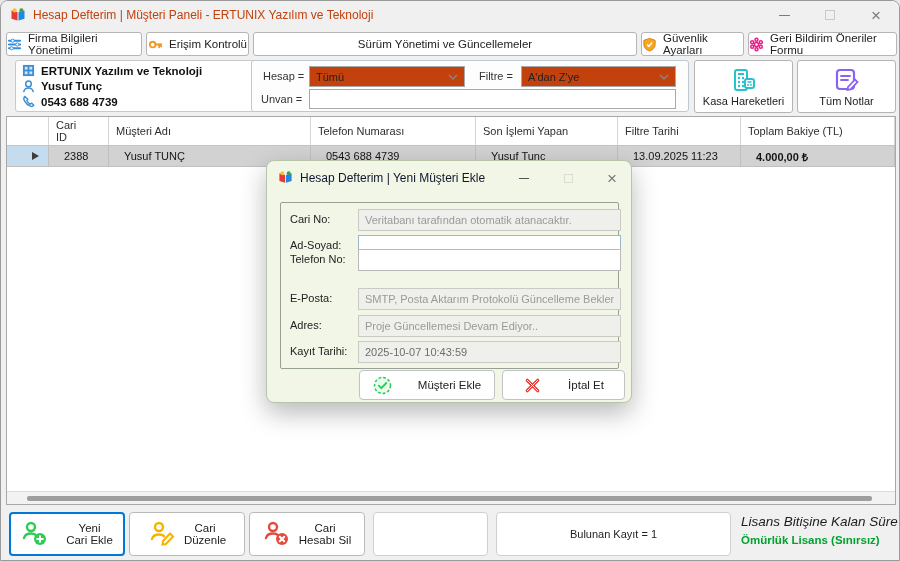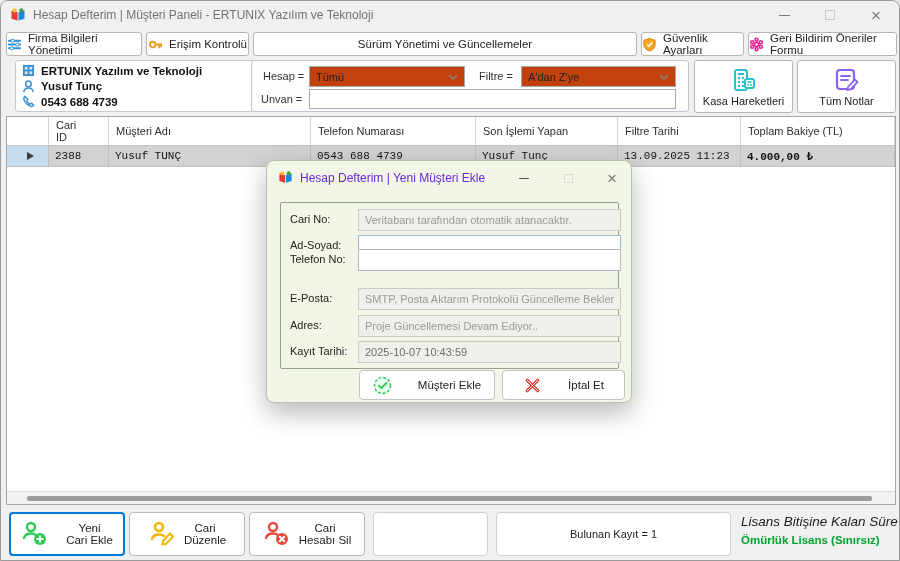--- a/index.html
+++ b/index.html
@@ -4,21 +4,21 @@
 <style>
   * { margin:0; padding:0; box-sizing:border-box; }
   html,body { width:900px; height:561px; font-family:"Liberation Sans", sans-serif; background:#e8e8e8; }
   .window { position:absolute; left:0; top:0; width:900px; height:561px; background:#f0f0f0;
             border:1px solid #9a9a9a; border-radius:8px 8px 0 0; overflow:hidden; font-size:11px; color:#1a1a1a; }
   .pre { white-space:pre-line; }
 
   
   .titlebar { position:absolute; left:0; top:0; width:100%; height:28px; background:#f0f0f0;
               display:flex; align-items:center; padding-left:9px; }
-  .titlebar .ttl { font-size:12px; color:#737373; margin-left:7px;text-align:center; }
+  .titlebar .ttl { font-size:12px; color:#c2410c; margin-left:7px;text-align:center; }
   .winctl { position:absolute; top:0; height:28px; width:46px; display:flex; align-items:center; justify-content:center; cursor:default; }
   .winctl.min { right:92px; } .winctl.max { right:46px; } .winctl.cls { right:0; }
   .glyph-min { width:11px; height:1px; background:#7a7a7a; display:block; }
   .glyph-max { width:10px; height:10px; border:1px solid #c9c9c9; display:block; }
   .glyph-x::before { content:"×"; font-size:17px; color:#7a7a7a; line-height:1; }
 
   
   .tbtn { position:absolute; top:31px; height:24px; background:#fff; border:1px solid #b5b5b5; border-radius:3px;
           display:flex; align-items:center; justify-content:center; gap:6px; font-size:11.5px; color:#222; cursor:pointer; }
   .ticon { width:15px; height:15px; flex:0 0 auto; }
@@ -42,42 +42,42 @@
             border-radius:3px; display:flex; flex-direction:column; align-items:center; justify-content:center; gap:2px;
             font-size:11px; color:#222; cursor:pointer; }
   .bigbtn svg { width:26px; height:26px; }
 
   
   .grid { position:absolute; left:5px; top:115px; width:890px; height:389px; background:#fff; border:1px solid #a8a8a8; }
   .ghead { display:grid; grid-template-columns:42px 60px 202px 165px 142px 123px 1fr; height:29px; border-bottom:1px solid #c4c4c4; }
   .ghead .hc { border-right:1px solid #d6d6d6; display:flex; align-items:center; padding-left:7px; color:#2e2e2e; line-height:1.1; }
   .grow { display:grid; grid-template-columns:42px 60px 202px 165px 142px 123px 1fr; height:21px; }
   .grow .dc { background:#d2d2d2; border-right:1px solid #c0c0c0; border-bottom:1px solid #c0c0c0;
-              display:flex; align-items:center; padding-left:6px; color:#141414;font-family:Liberation Mono, monospace; }
+              display:flex; align-items:center; padding-left:15px; color:#141414; }
   .grow .sel { background:#c5dbee; display:flex; align-items:center; justify-content:center; }
   .tri { width:0; height:0; border-left:7px solid #3c3c3c; border-top:4.5px solid transparent; border-bottom:4.5px solid transparent; }
   .money { color:#0000ee; font-weight:bold; }
   .hscroll { position:absolute; left:0; bottom:0; width:100%; height:13px; background:#f2f2f2; border-top:1px solid #dcdcdc; }
   .hthumb { position:absolute; left:20px; top:4px; width:845px; height:5px; background:#9e9e9e; border-radius:2px; }
 
   
   .bbtn { position:absolute; top:511px; width:116px; height:44px; background:#fff; border:1px solid #b9b9b9; border-radius:4px;
           display:flex; align-items:center; justify-content:center; gap:8px; font-size:11.5px; color:#222; cursor:pointer; text-align:center; }
   .bbtn.focus { border:2px solid #0078d7;gap:17px; }
   .bbtn svg { width:28px; height:28px; flex:0 0 auto; }
   .panelbox { position:absolute; top:511px; height:44px; background:#fff; border:1px solid #cfcfcf; border-radius:4px;
               display:flex; align-items:center; justify-content:center; font-size:11px; color:#222; }
   .lic1 { position:absolute; left:740px; top:513px; font-style:italic; font-size:13.5px; color:#1c1c1c; }
   .lic2 { position:absolute; left:740px; top:533px; font-size:11.5px; font-weight:bold; color:#00a32e; }
 
   
   .dialog { position:absolute; left:265px; top:159px; width:366px; height:243px; background:#f1f6e7;
             border:1px solid #b7c4a8; border-radius:8px; box-shadow:0 10px 26px rgba(0,0,0,.28); }
   .dtitle { position:absolute; left:0; top:0; width:100%; height:33px; display:flex; align-items:center; padding-left:11px; }
-  .dtitle .ttl { font-size:12px; color:#6d28d9; margin-left:7px; }
+  .dtitle .ttl { font-size:12px; color:#0f172a; margin-left:7px; }
   .dctl { position:absolute; top:6px; width:22px; height:22px; display:flex; align-items:center; justify-content:center; cursor:pointer; }
   .dctl.min { left:246px; } .dctl.max { left:290px; } .dctl.cls { left:334px; }
   .fieldbox { position:absolute; left:13px; top:41px; width:339px; height:167px; border:1px solid #97a193; border-radius:2px; }
   .frow { position:absolute; left:0; width:100%; height:22px; }
   .frow .lb { position:absolute; left:9px; top:4px; font-size:11px; color:#222; }
   .frow input { position:absolute; left:77px; top:0; width:263px; height:22px; font-size:11px; padding:0 6px;
                 border:1px solid #b9b9b9; font-family:"Liberation Sans",sans-serif; background:#fff; color:#222; }
   .frow input.ro { background:#efefec; color:#9a9a9a; border:1px solid #c9c9c6; }
   .frow input.ro.dark { color:#6d6d6d; }
   .frow input.focused { border:1px solid #9fb6c9; border-bottom:2px solid #1f6fc5; }

